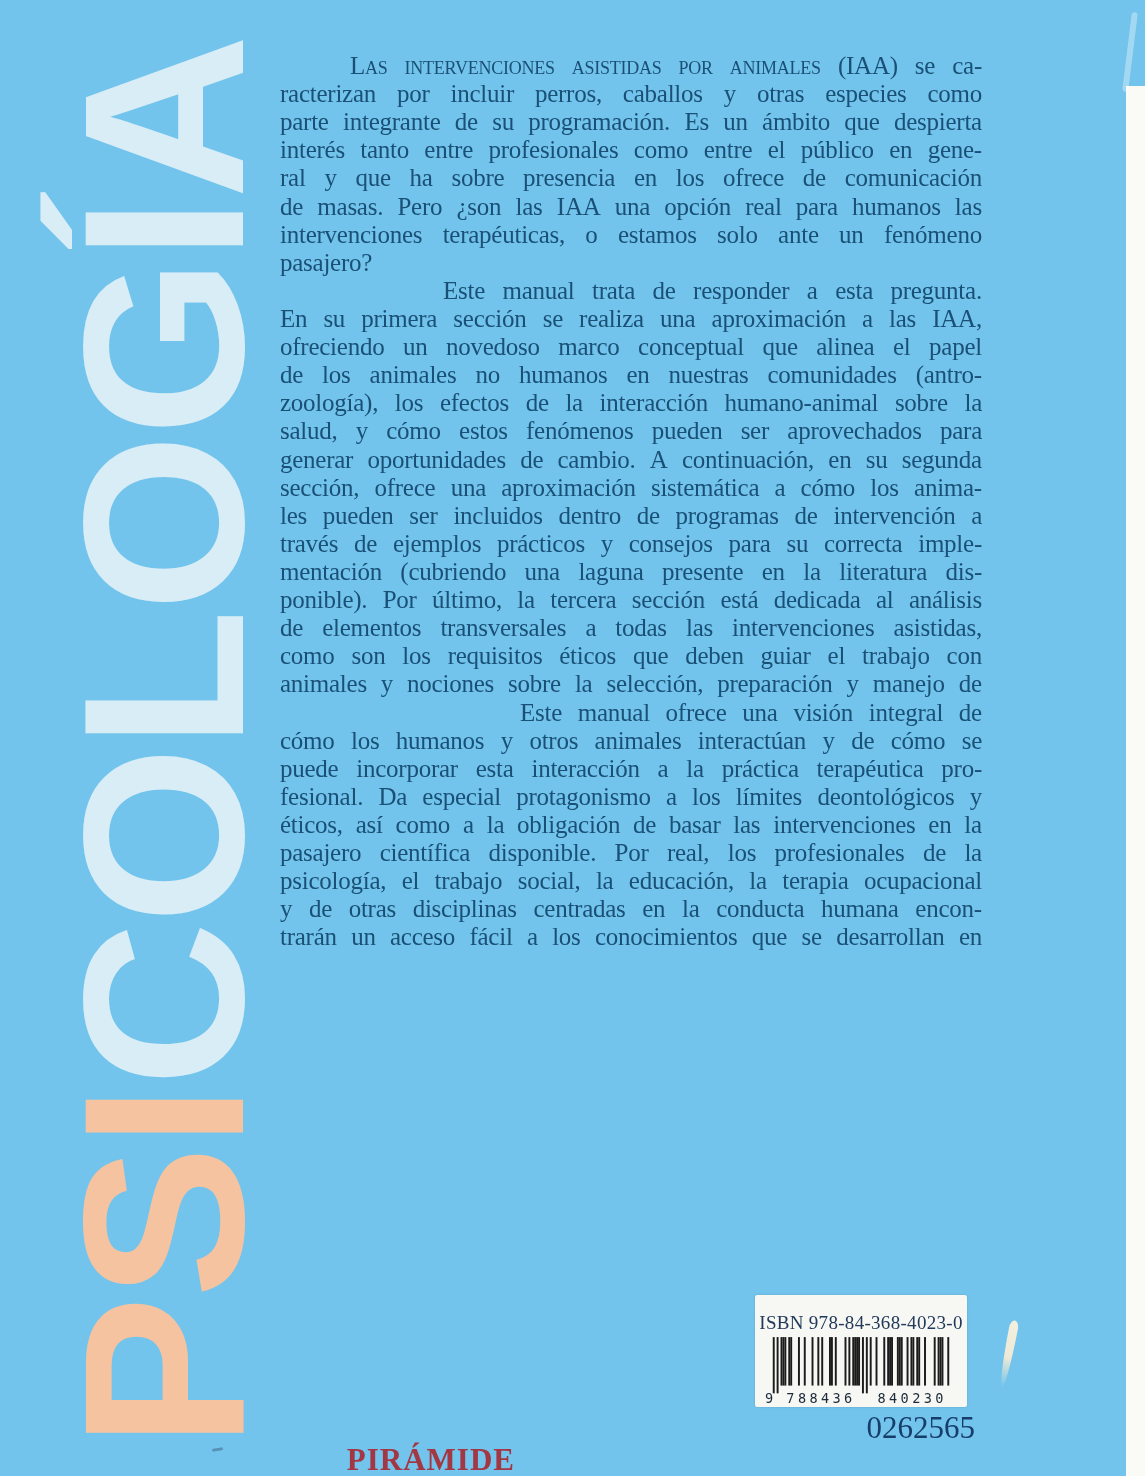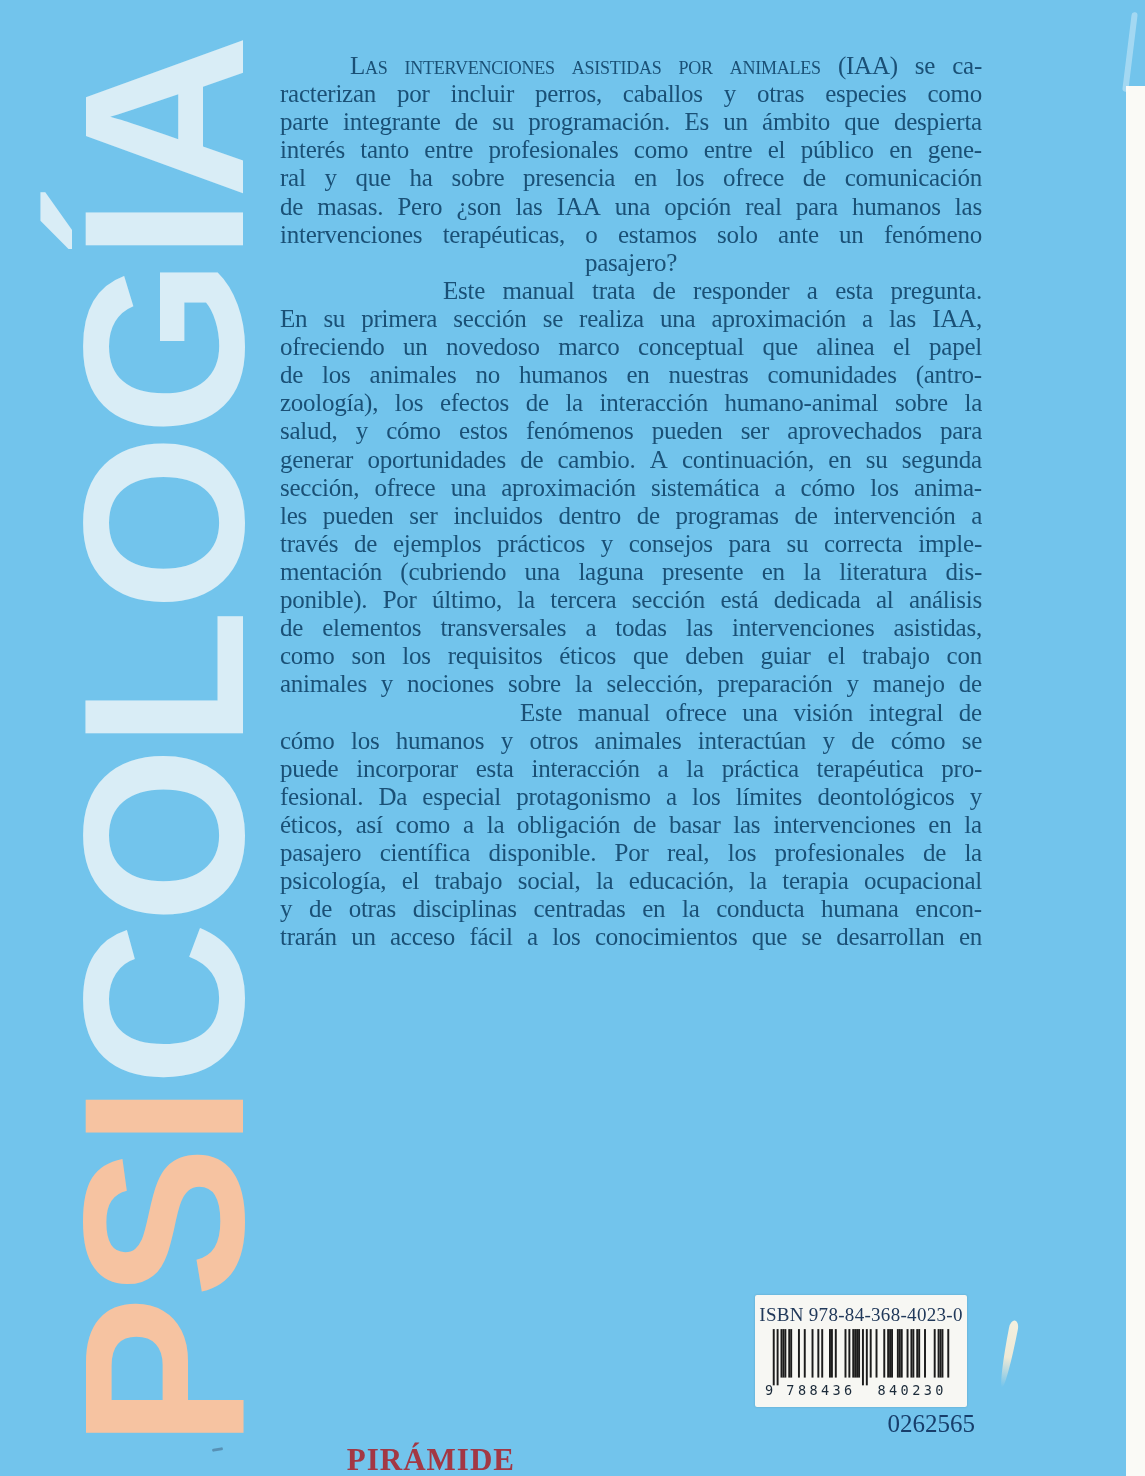--- a/index.html
+++ b/index.html
@@ -15,21 +15,21 @@
     position:absolute;left:50px;top:1448px;
     transform:rotate(-90deg);transform-origin:0 0;
     white-space:nowrap;line-height:1;
     font-family:"Liberation Sans", sans-serif;
     font-weight:bold;font-size:228px;letter-spacing:-2px;
   }
 
   
   .body-text{
     position:absolute;left:280px;top:52px;width:702px;
-    color:#1A5076;font-size:25px;letter-spacing:-0.25px;text-align:center;
+    color:#1A5076;font-size:25px;letter-spacing:-0.25px;
   }
   .bline{
     display:flex;justify-content:space-between;
     height:28.12px;line-height:28.12px;
     white-space:pre;
   }
   .bline.last{display:block;white-space:normal;}
   .sc{font-variant:small-caps;}
 
   
@@ -38,28 +38,28 @@
     font-size:31px;font-weight:bold;color:#A33844;letter-spacing:1px;
     font-family:"Liberation Serif", serif;
   }
   .pub-web{font-size:24px;color:#7f1d1d;margin-top:7px;letter-spacing:0.2px;}
 
   
   .barcode-box{
     position:absolute;left:755px;top:1295px;width:212px;height:112px;
     background:#F7F7F3;border-radius:2px;
     box-shadow:0 0 2px rgba(60,90,110,0.35);
-    text-align:center;padding-top:8px;box-sizing:border-box;
+    text-align:center;padding-top:16px;box-sizing:border-box;
   }
   .isbn-label{font-size:19px;color:#21395A;letter-spacing:0.3px;line-height:24px;}
   .barcode-box svg{display:block;margin:1px auto 0;}
 
   .code-number{
     position:absolute;left:845px;top:1410px;width:130px;text-align:right;
-    font-size:25px;color:#173E6B;
+    font-size:31px;color:#173E6B;
   }
 
   
   .scan-edge{position:absolute;right:0;top:86px;width:19px;bottom:0;background:#FAFAF6;}
   .scan-streak{position:absolute;right:12px;top:12px;width:6px;height:80px;
     background:rgba(255,255,255,0.35);transform:rotate(7deg);border-radius:3px;}
   .paper-scratch{
     position:absolute;left:1004px;top:1320px;width:9px;height:68px;
     background:linear-gradient(180deg,#F3F0DF 0%,#EEE9D6 55%,rgba(238,233,214,0) 100%);
     transform:rotate(11deg);border-radius:50% 50% 50% 50% / 12% 12% 88% 88%;

